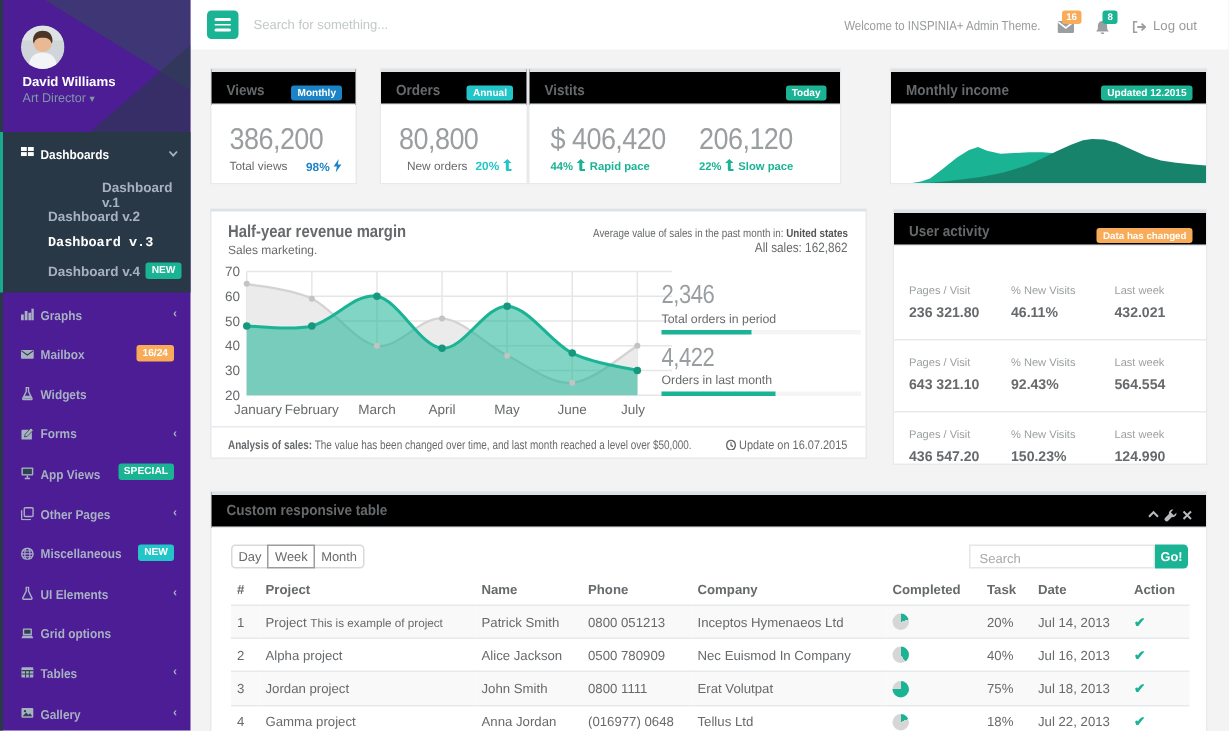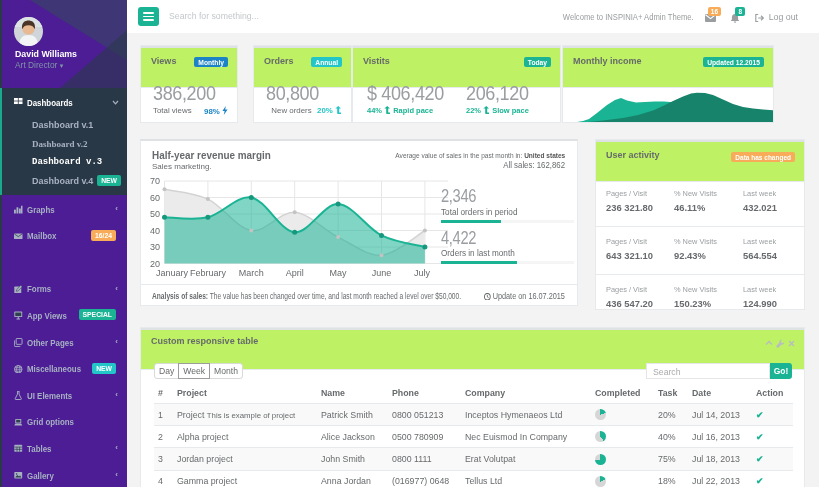--- a/index.html
+++ b/index.html
@@ -22,21 +22,21 @@
 
 #topbar { position:absolute; left:127px; top:0; width:692px; height:33px; background:#fff; }
 #hamb { position:absolute; left:11px; top:7px; width:21px; height:19px; background:#1ab394; border-radius:3px; }
 #hamb span { position:absolute; left:5px; width:11px; height:1.8px; background:#fff; border-radius:1px; }
 .tsearch { position:absolute; left:42px; top:11px; font-size:8.7px; color:#c3c8ca; }
 .welcome { position:absolute; right:125px; top:12px; font-size:8.7px; color:#999c9e; transform:scaleX(0.88); transform-origin:right; }
 .logout { position:absolute; right:21px; top:12px; font-size:8.8px; color:#999c9e; }
 .tbadge { position:absolute; border-radius:2px; color:#fff; font-size:6.5px; font-weight:bold; padding:1px 3px; }
 
 .ibox { position:absolute; background:#fff; border:1px solid #e7eaec; }
-.ititle { position:absolute; left:0; top:0; right:0; height:42px; border-bottom:1px solid #e7eaec; border-top:2px solid #dfe2e5; background:#bef264; }
+.ititle { position:absolute; left:0; top:0; right:0; height:24px; border-bottom:1px solid #e7eaec; border-top:2px solid #dfe2e5; background:#000000; }
 .ititle h5 { position:absolute; left:10px; top:7px; font-size:9.8px; font-weight:bold; color:#676a6c; transform:scaleX(0.92); transform-origin:left; white-space:nowrap; }
 .lbl { position:absolute; right:9px; top:9px; border-radius:2px; color:#fff; font-size:6.7px; font-weight:bold; padding:1.5px 4px; }
 .bignum { position:absolute; left:12px; font-size:20px; color:#9a9ea0; letter-spacing:-0.4px; transform:scaleX(0.9); transform-origin:left; }
 .statrow { position:absolute; left:12px; right:9px; font-size:7.9px; color:#676a6c; }
 .statrow .pct { float:right; font-weight:bold; }
 
 .uarow { position:absolute; left:0; width:208px; height:47px;margin-top:12px; }
 .uc { position:absolute; top:10px; }
 .uc span { display:block; font-size:7.4px; color:#9a9ea0; }
 .uc b { display:block; font-size:9.4px; color:#676a6c; margin-top:4px; }
@@ -106,22 +106,22 @@
         <rect x="0" y="0" width="5" height="3.4" fill="#fff"></rect>
         <rect x="6" y="0" width="5" height="3.4" fill="#fff"></rect>
         <rect x="0" y="4.4" width="5" height="3.4" fill="#fff"></rect>
         <rect x="6" y="4.4" width="5" height="3.4" fill="#fff"></rect>
       </svg>
     <span class="tx" style="color:#fff">Dashboards</span>
       <svg class="abs" style="right:8px;top:11px" width="7" height="5" viewBox="0 0 7 5">
         <path d="M1,1 L3.5,3.8 L6,1" fill="none" stroke="#a7b1c2" stroke-width="1.2"></path>
       </svg>
   </div>
-  <div class="sub" style="top:120px;">Dashboard v.1</div>
-  <div class="sub" style="top:138.5px;font-family:Liberation Serif, serif;">Dashboard v.2</div>
+  <div class="sub" style="top:120px;margin-left:36px;">Dashboard v.1</div>
+  <div class="sub" style="top:138.5px;">Dashboard v.2</div>
   <div class="sub" style="top:157px;color:#fff;font-family:Liberation Mono, monospace;">Dashboard v.3</div>
   <div class="sub" style="top:175.5px;">Dashboard v.4</div>
   <div class="slabel" style="right:6px;top:175px;background:#1ab394;">NEW</div>
 
   <div class="mitem" style="top:196px;">
     <svg class="ic" viewBox="0 0 11 11">
         <rect x="0" y="6" width="2.4" height="5" fill="#a7b1c2"></rect>
         <rect x="3.2" y="3" width="2.4" height="8" fill="#a7b1c2"></rect>
         <rect x="6.4" y="4.5" width="2.4" height="6.5" fill="#a7b1c2"></rect>
         <rect x="9" y="1" width="2" height="10" fill="#a7b1c2"></rect>
@@ -129,20 +129,27 @@
     <span class="tx">Graphs</span>
       <span class="ch">‹</span>
   </div>
   <div class="mitem" style="top:222.6px;">
     <svg class="ic" viewBox="0 0 11 11">
         <rect x="0" y="1.8" width="11" height="7.4" rx="0.8" fill="#a7b1c2"></rect>
         <path d="M0.5,2.5 L5.5,6 L10.5,2.5" fill="none" stroke="#2f4050" stroke-width="1"></path>
       </svg>
     <span class="tx">Mailbox</span>
     <div class="slabel" style="right:11px;top:7px;background:#f8ac59;">16/24</div>
+  </div>
+  <div class="mitem" style="top:249.2px;">
+    <svg class="ic" viewBox="0 0 11 11">
+        <path d="M4,0.5 L7,0.5 M4.5,0.5 L4.5,4 L1.5,10 a0.8,0.8 0 0 0 0.7,1 L8.8,11 a0.8,0.8 0 0 0 0.7,-1 L6.5,4 L6.5,0.5" fill="none" stroke="#a7b1c2" stroke-width="1.2"></path>
+        <path d="M3,7.5 L8,7.5 L9.2,10.2 L1.8,10.2 Z" fill="#a7b1c2"></path>
+      </svg>
+    <span class="tx">Widgets</span>
   </div>
   <div class="mitem" style="top:275.8px;">
     <svg class="ic" viewBox="0 0 11 11">
         <rect x="0.4" y="2" width="9" height="9" rx="1" fill="#a7b1c2"></rect>
         <path d="M8.6,0.4 L10.6,2.4 L5.4,7.6 L3,8.2 L3.6,5.8 Z" fill="#a7b1c2" stroke="#2f4050" stroke-width="0.7"></path>
       </svg>
     <span class="tx">Forms</span>
       <span class="ch">‹</span>
   </div>
   <div class="mitem" style="top:302.4px;">
@@ -232,21 +239,21 @@
     </div>
   <div class="bignum" style="top:36px;left:14px;">$ 406,420</div>
   <div class="statrow" style="top:60px;left:14px;width:90px;color:#1ab394;font-weight:bold;font-size:7.5px;">44% <svg width="7" height="8" viewBox="0 0 7 8" style="vertical-align:-1px">
         <path d="M2.8,8 L6,8 L6,6.6 L4.2,6.6 L4.2,2.6 L6,2.6 L3.2,0 L0.4,2.6 L2.2,2.6 L2.2,7.4 Z" fill="currentColor"></path>
       </svg> Rapid pace</div>
   <div class="bignum" style="top:36px;left:113px;">206,120</div>
   <div class="statrow" style="top:60px;left:113px;width:90px;color:#1ab394;font-weight:bold;font-size:7.5px;">22% <svg width="7" height="8" viewBox="0 0 7 8" style="vertical-align:-1px">
         <path d="M2.8,8 L6,8 L6,6.6 L4.2,6.6 L4.2,2.6 L6,2.6 L3.2,0 L0.4,2.6 L2.2,2.6 L2.2,7.4 Z" fill="currentColor"></path>
       </svg> Slow pace</div>
 </div>
-<div class="ibox" style="left:562px;top:45px;width:212px;height:78px;">
+<div class="ibox" style="left:593px;top:45px;width:212px;height:78px;">
   <div class="ititle">
       <h5>Monthly income</h5>
       <div class="lbl" style="background:#1ab394">Updated 12.2015</div>
     </div>
   <svg class="abs" style="left:0;top:26px" width="210" height="50" viewBox="0 0 210 50">
     <path d="M0,50.5 L14,50 L20,49 L26,47 L34,41 L44,33 L52,28 L58,26 L64,28.5 L73,30.5 L82,30 L92,29.5 L101,29.5 L107,30 L115,31.5 L125,34 L135,37.5 L150,42 L165,46 L180,48.5 L200,50 L210,50.5 L210,51 L0,51 Z" fill="#1ab394"></path>
     <path d="M0,51 L20,50.5 L40,48.5 L60,46 L75,43 L90,38.5 L100,34 L110,29 L120,24.5 L128,21.5 L134,20.7 L142,21 L150,23 L160,27.5 L170,32 L180,35 L190,36.5 L200,37.5 L210,38.3 L210,51 L0,51 Z" fill="#17836b"></path>
       <path d="M0,50.7 L210,50.7" stroke="#4d9e8e" stroke-width="1"></path>
   </svg>
 </div>

